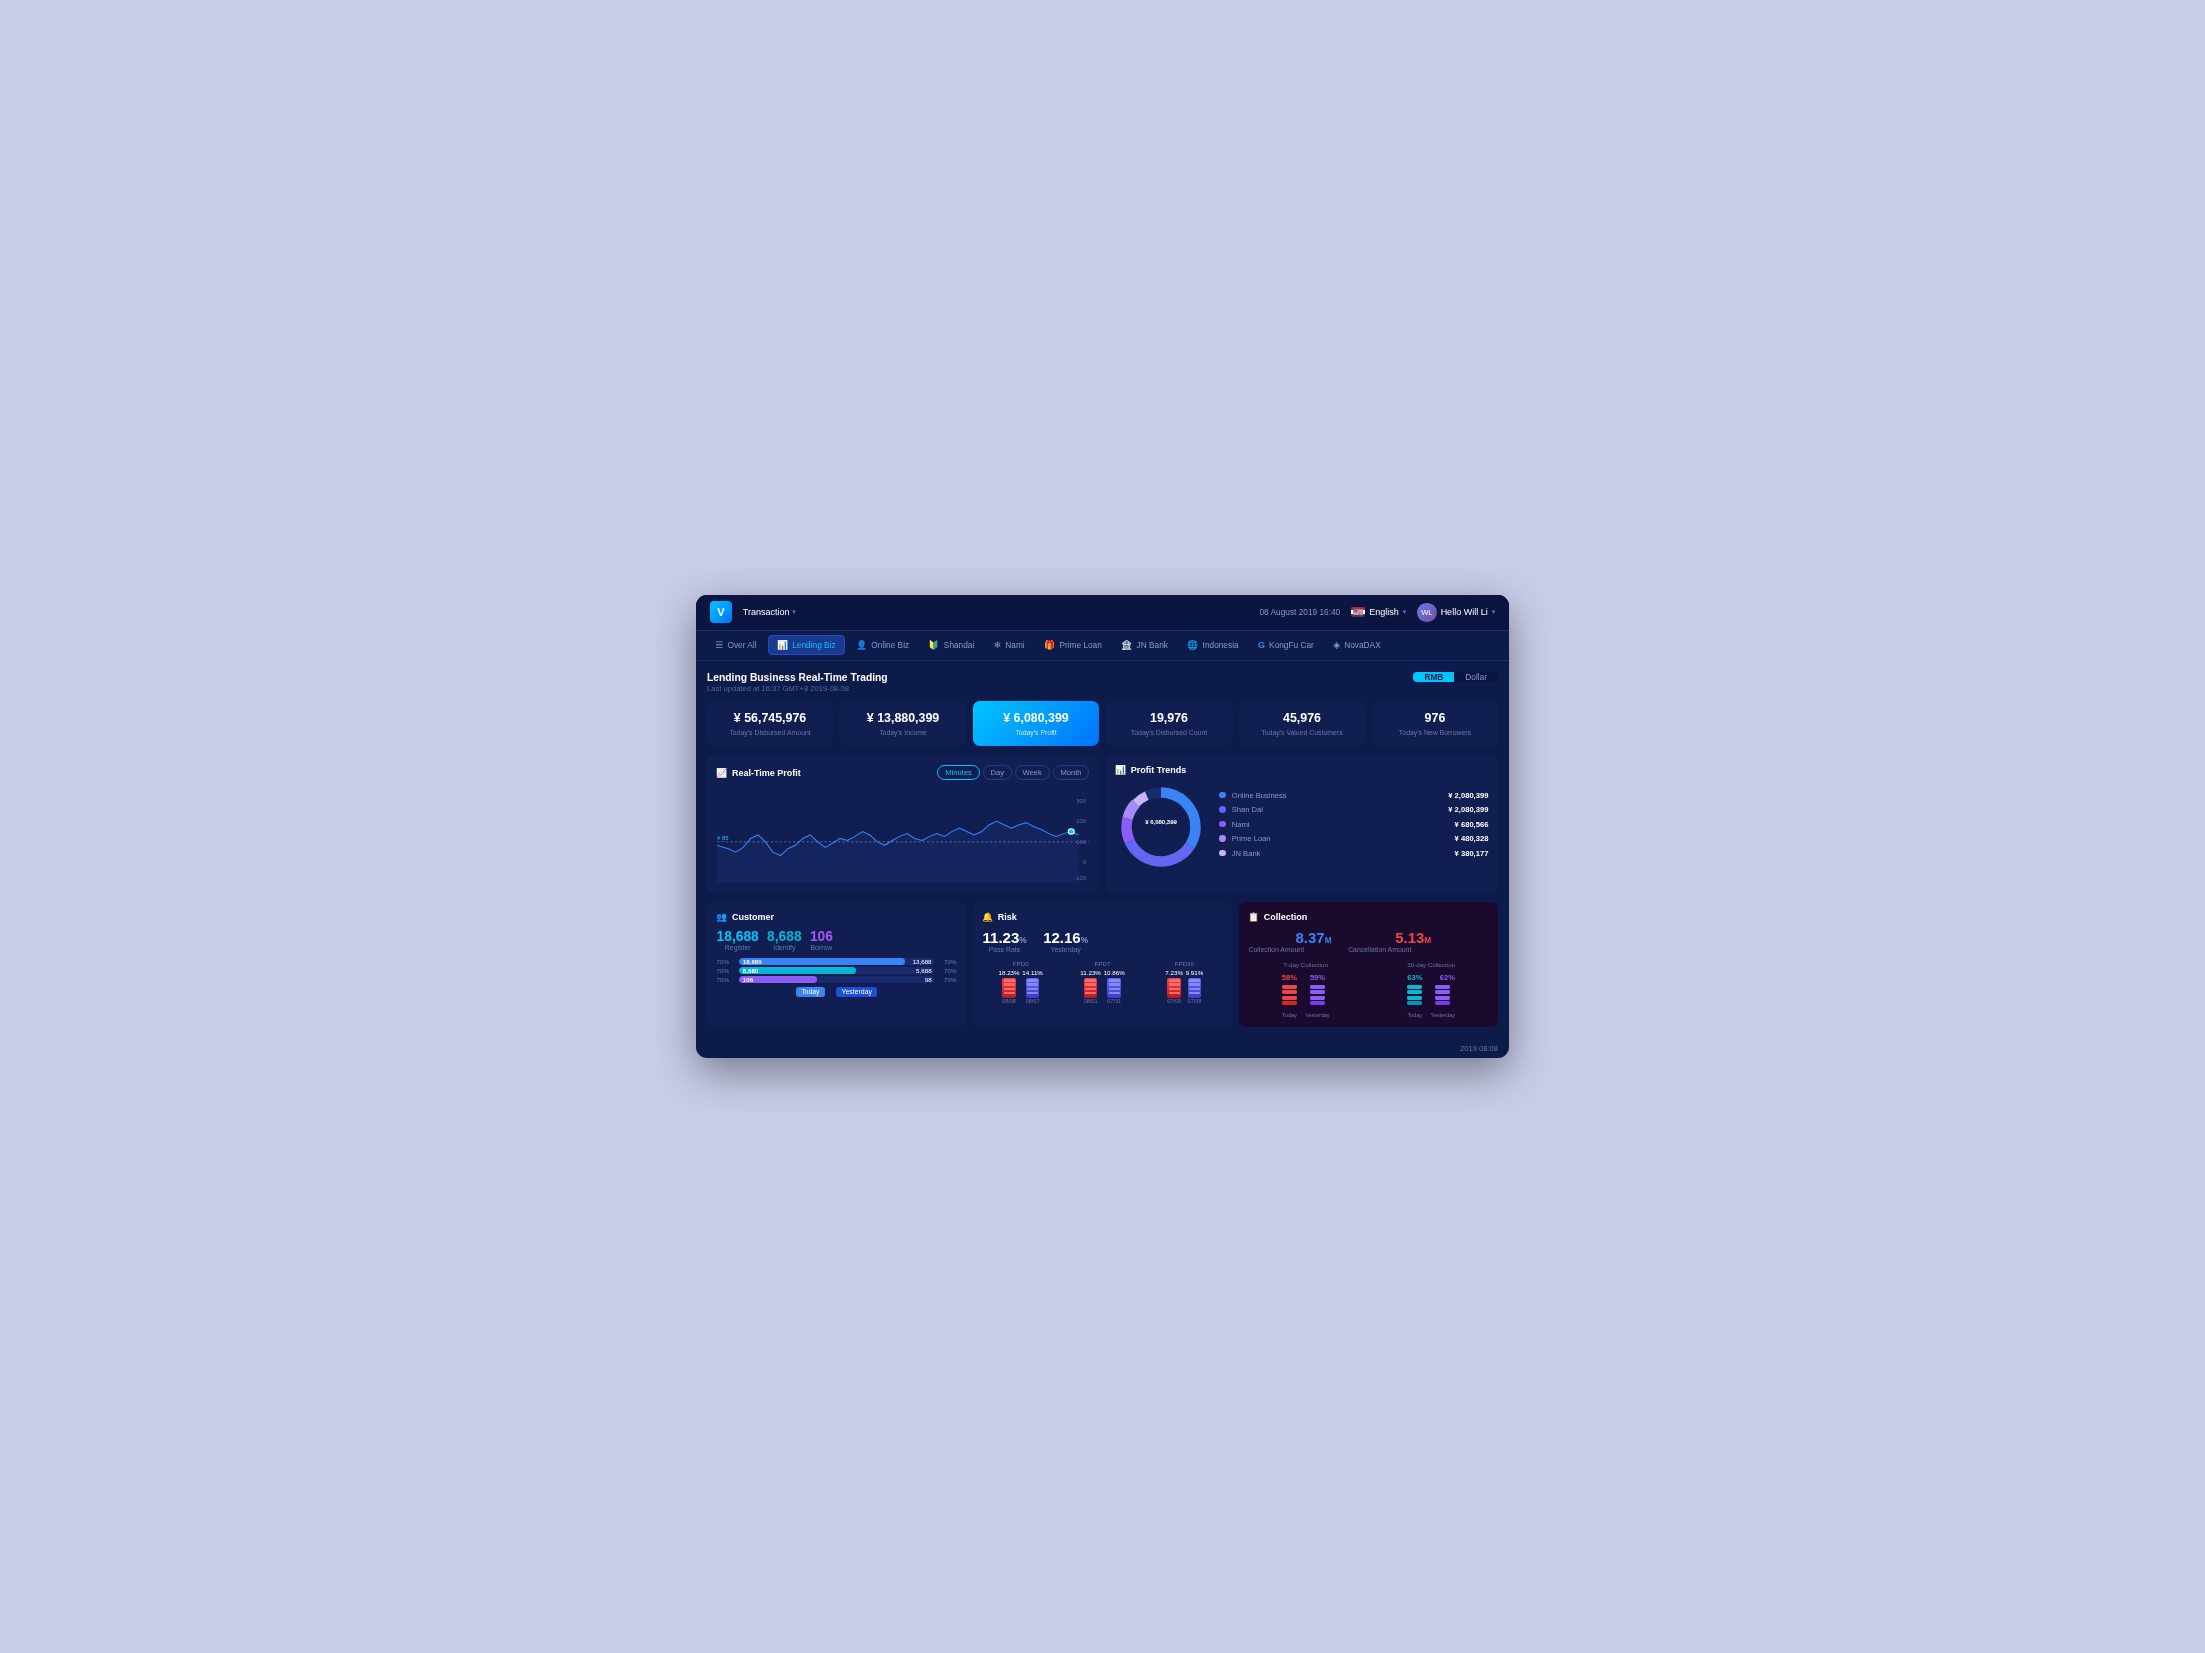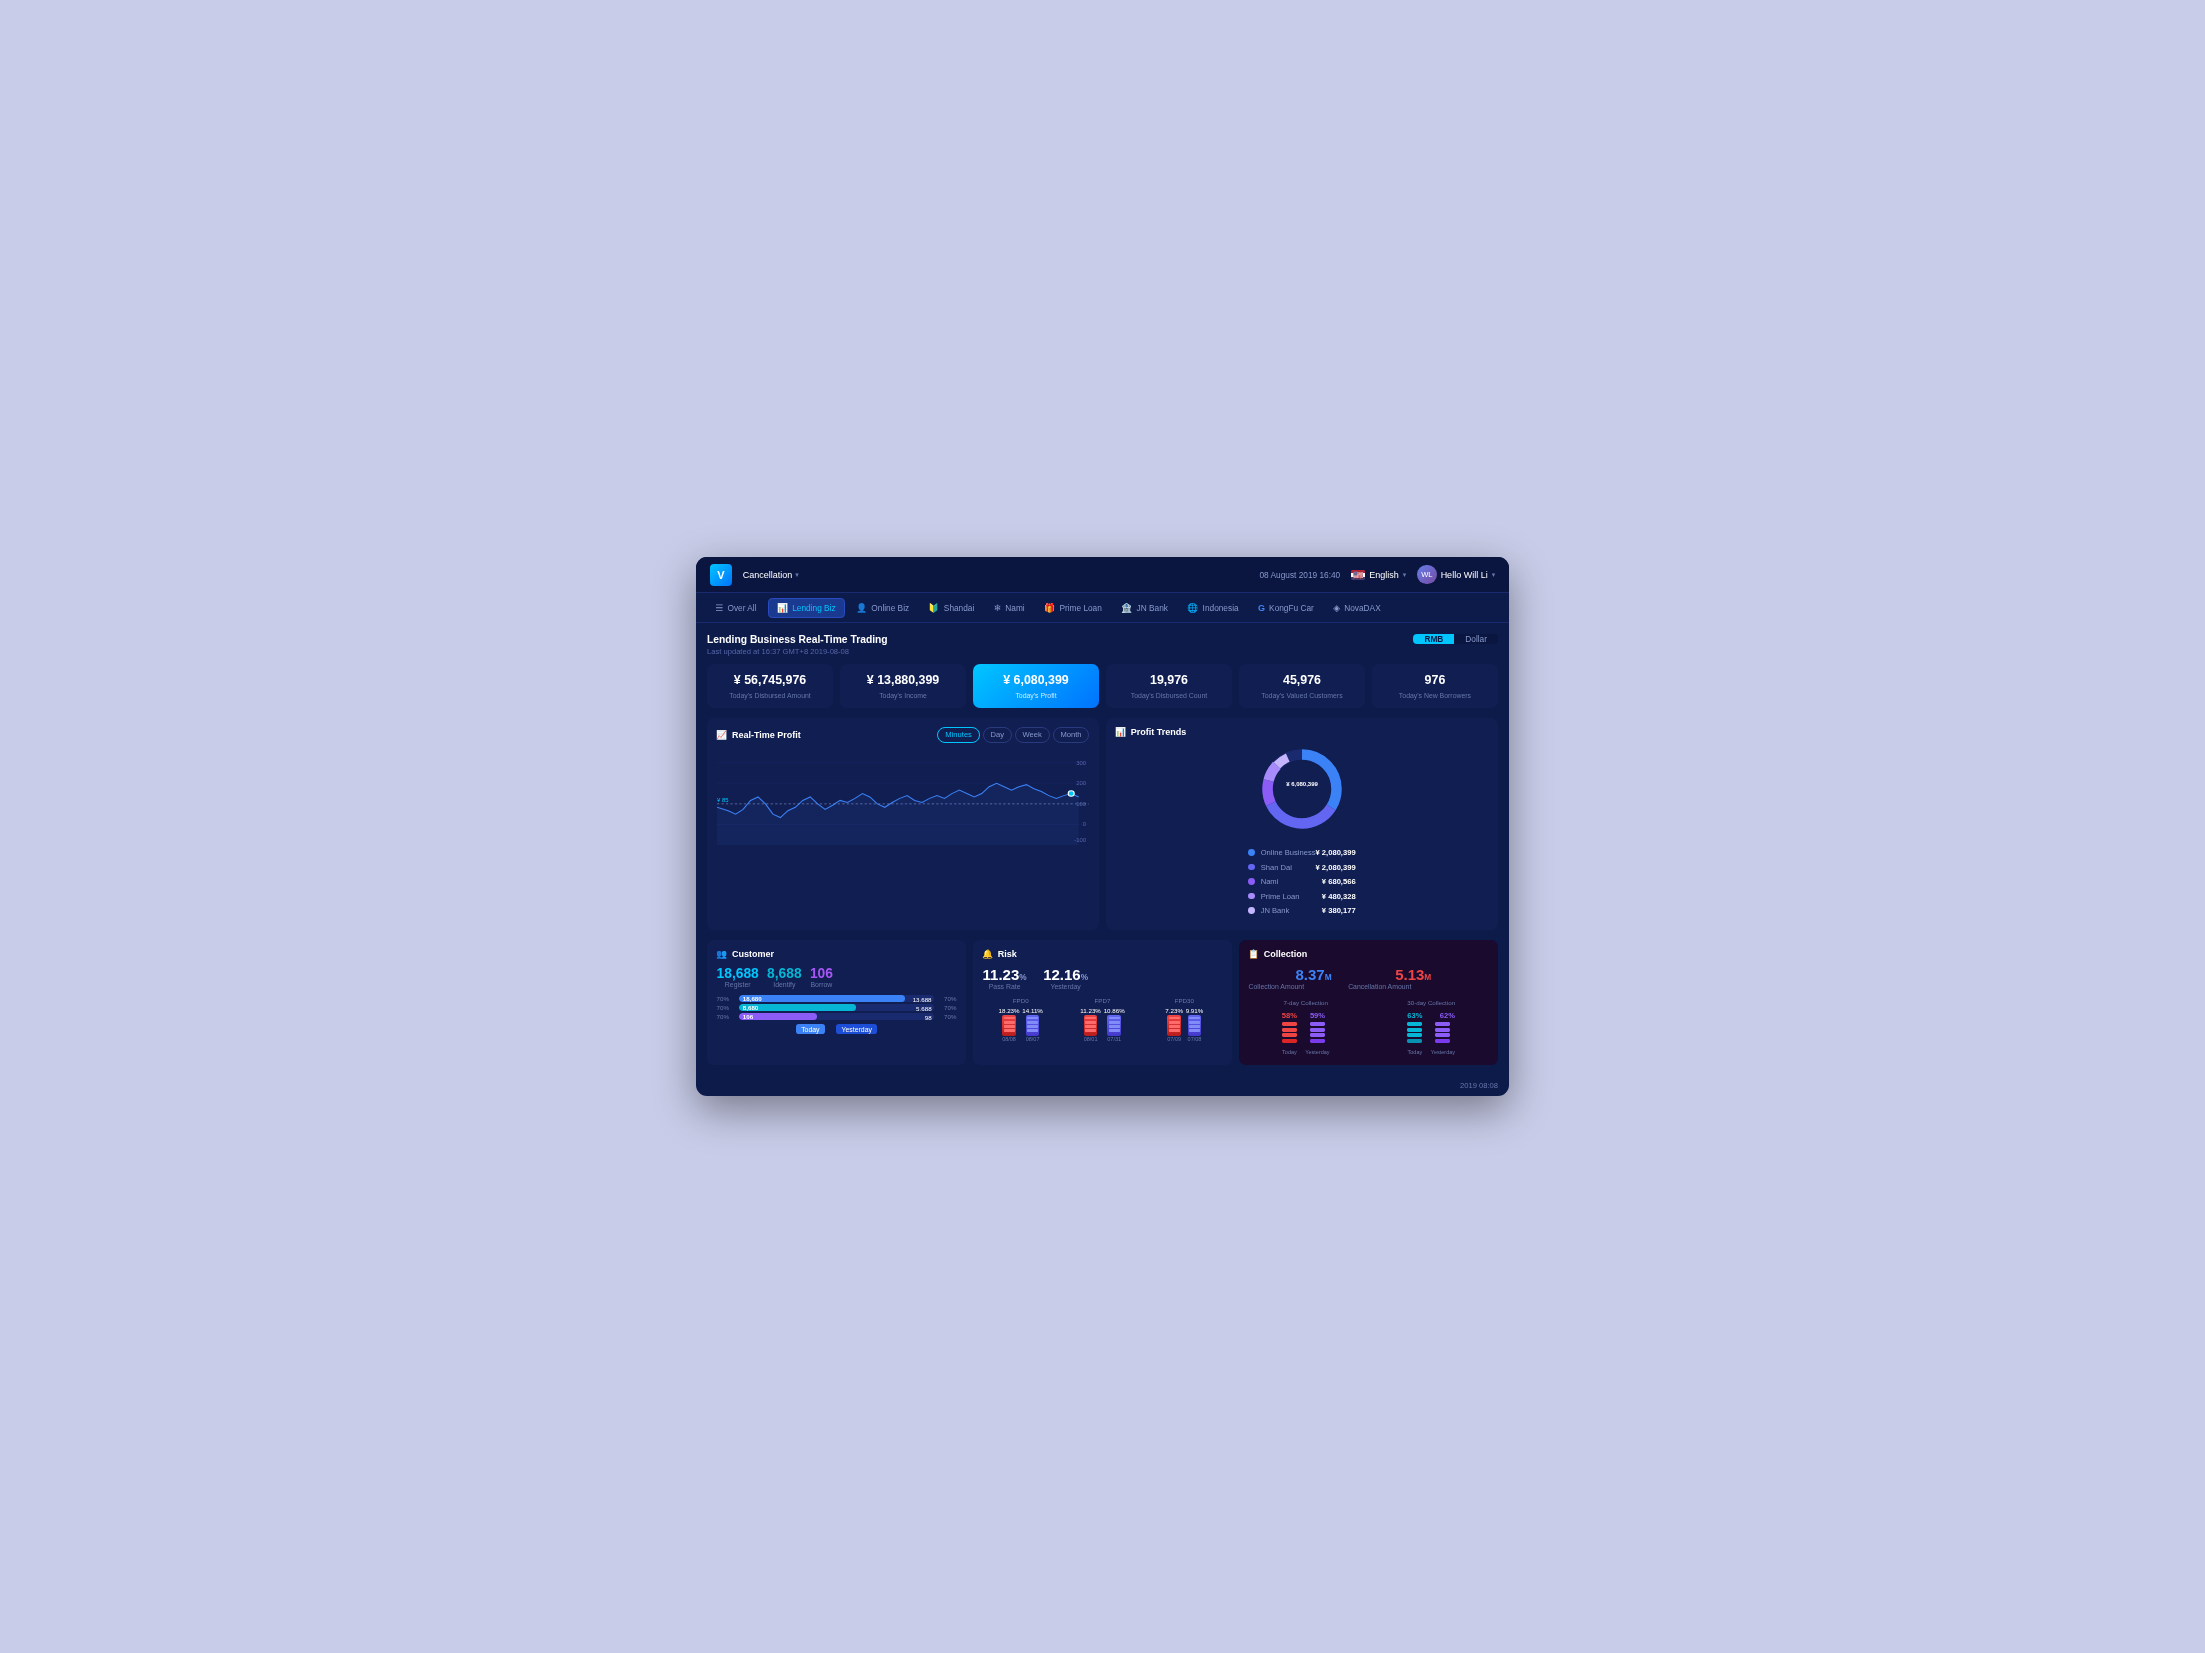--- a/index.html
+++ b/index.html
@@ -249,21 +249,20 @@
     }
     .line-chart-area svg {
       width: 100%;
       height: 100%;
     }
     
     .donut-area {
       display: flex;
       align-items: center;
       gap: 13.8px;
-      flex-direction: column;
     }
     .donut-container {
       position: relative;
       width: 90px;
       height: 90px;
       flex-shrink: 0;
     }
     .legend-list {
       flex: 1;
     }
@@ -490,21 +489,21 @@
 </head>
 <body>
 
 <div class="dashboard">
 
   <div class="header">
     <div class="logo">
       <div class="logo-icon">V</div>
     </div>
     <button class="transaction-btn">
-      <span>Cancellation</span>
+      <span>Transaction</span>
       <span class="chevron">▾</span>
     </button>
     <div class="header-spacer"></div>
     <div class="header-datetime">08 August 2019 16:40</div>
     <div class="header-lang">
       <span class="flag">🇺🇸</span>
       <span>English</span>
       <span class="chevron">▾</span>
     </div>
     <div class="header-user">

